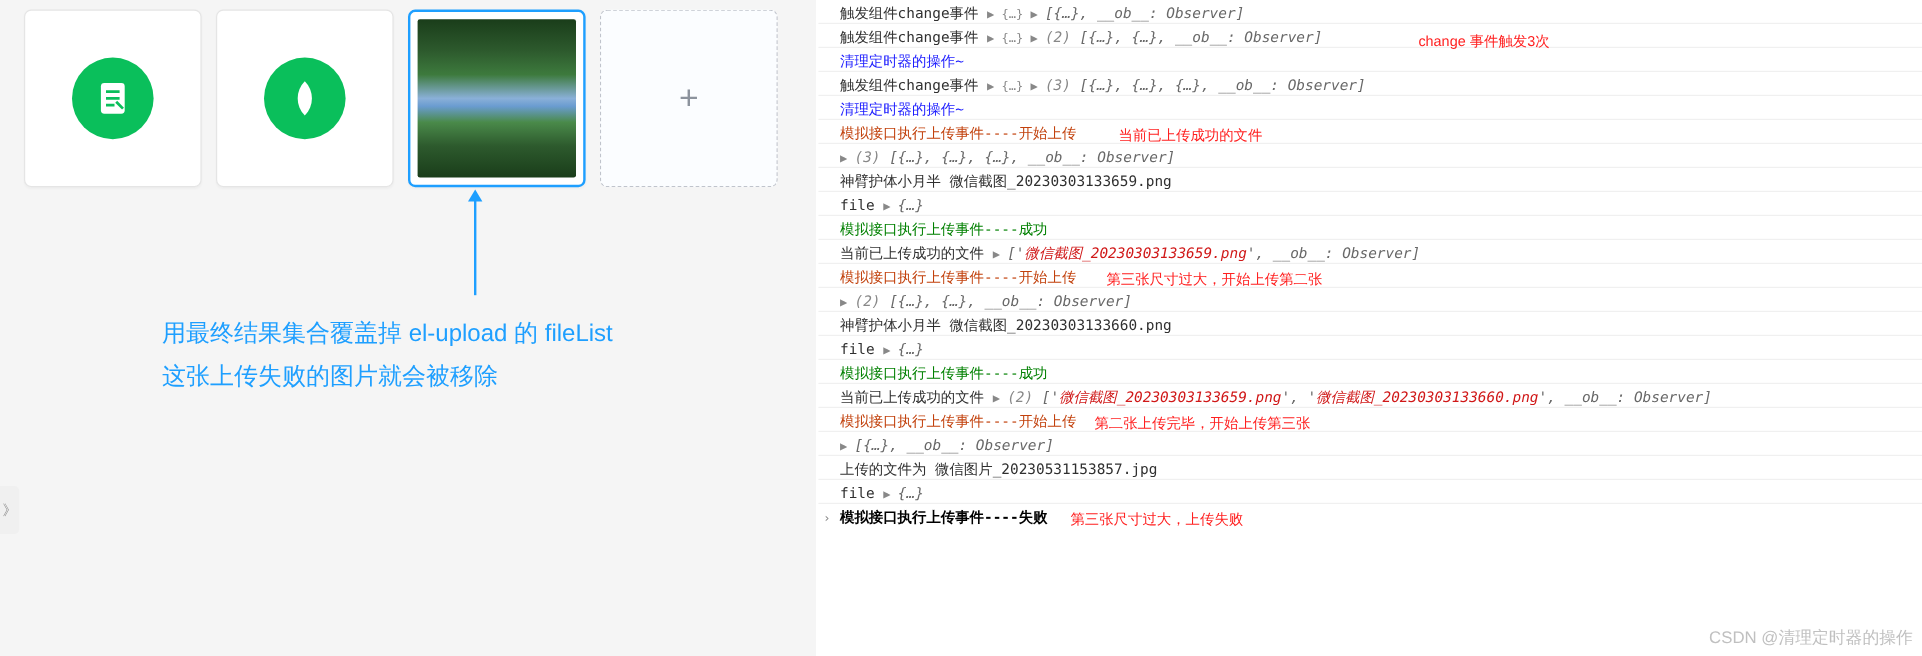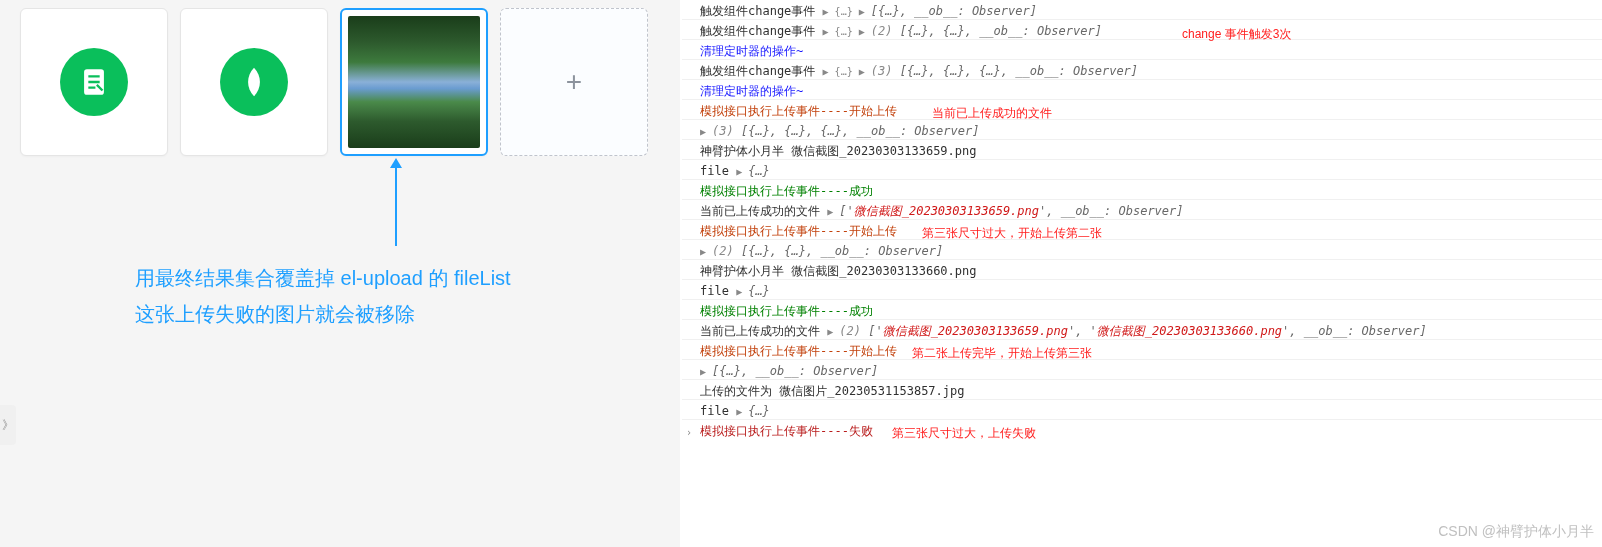--- a/index.html
+++ b/index.html
@@ -107,21 +107,21 @@
   }
   .log-row.last { border-bottom: none; }
   .caret {
     position: absolute; left: 4px; top: 3px;
     color: #888; font-size: 10px;
   }
   .black { color: #303030; }
   .blue { color: #1a1aff; }
   .red { color: #c2410c; }
   .green { color: #008000; }
-  .olive { color: #b91c1c; }
+  .olive { color: #000000; font-weight: bold; }
   .purple { color: #686868; font-style: italic; }
   .ital-red { color: #d01818; font-style: italic; }
   .gray { color: #888; font-style: italic; }
   .arr { color: #888; font-size: 10px; }
 
   .note {
     position: absolute;
     color: #ff2020;
     font-family: "Microsoft YaHei", sans-serif;
     font-size: 12px;
@@ -200,13 +200,13 @@
       <div class="log-row last"><span class="caret">›</span><span class="olive">模拟接口执行上传事件----失败</span></div>
     </div>
 
   <div class="note" style="left:500px; top:26px;">change 事件触发3次</div>
   <div class="note" style="left:250px; top:105px;">当前已上传成功的文件</div>
   <div class="note" style="left:240px; top:225px;">第三张尺寸过大，开始上传第二张</div>
   <div class="note" style="left:215px; top:345px;margin-left:15px;">第二张上传完毕，开始上传第三张</div>
   <div class="note" style="left:210px; top:425px;">第三张尺寸过大，上传失败</div>
 </div>
 
-<div class="watermark">CSDN @神臂护体小月半</div>
+<div class="watermark">CSDN @清理定时器的操作</div>
 
 </body></html>

